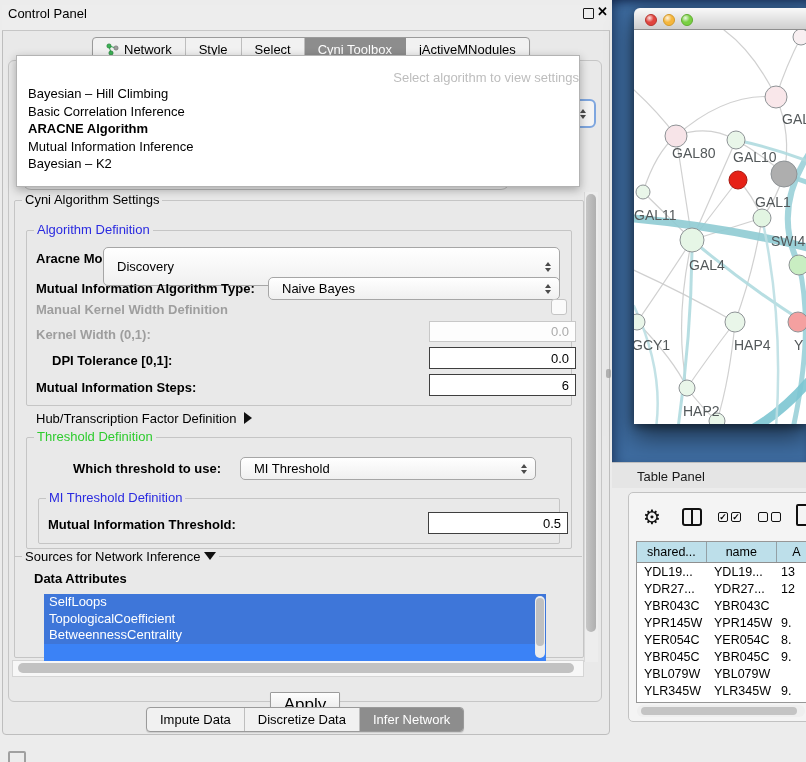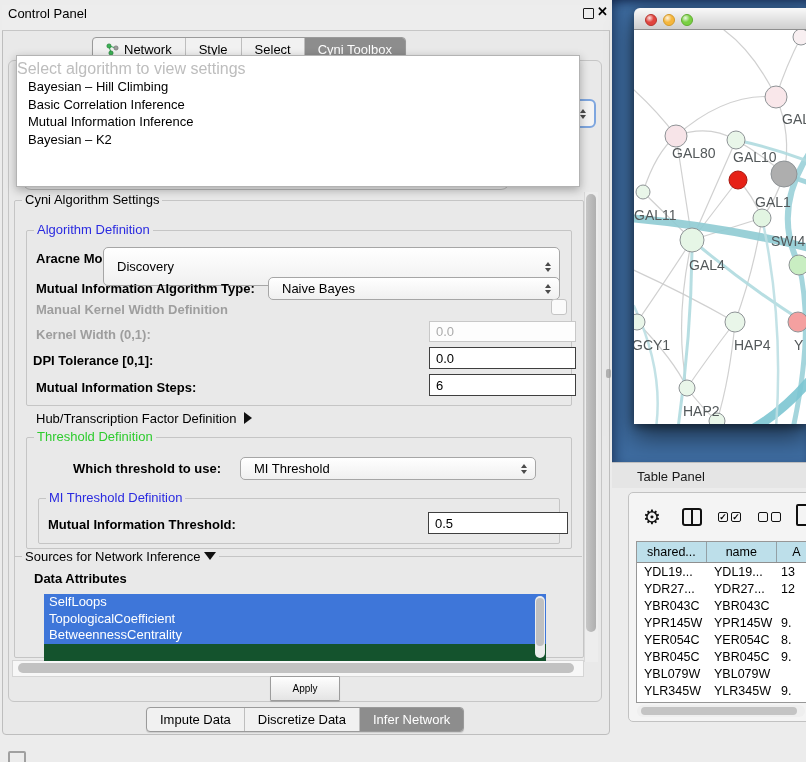--- a/index.html
+++ b/index.html
@@ -21,21 +21,21 @@
   
   .tabstrip{position:absolute;display:flex;align-items:stretch;height:23px;border:1px solid #9A9A9A;
           border-radius:4px;background:#F1F1F1;font-size:13px;overflow:hidden;z-index:30;
           box-shadow:0 1px 1px rgba(0,0,0,.12)}
   .tab{display:flex;align-items:center;gap:5px;padding:0 13px;border-right:1px solid #BEBEBE;cursor:default;white-space:nowrap}
   .tab:last-child{border-right:none}
   .tab.sel{background:#8D8D8D;color:#FFF;border-right-color:#8D8D8D}
   
   #algo-popup{position:absolute;left:16px;top:55px;width:562px;height:130px;background:#FFF;
           border:1px solid #B3B3B3;box-shadow:0 3px 9px rgba(0,0,0,.30);z-index:40}
-  #algo-ph{font-size:16px;color:#BDBDBD;text-align:left;padding-top:4px}
+  #algo-ph{font-size:13px;color:#BDBDBD;text-align:right;padding-top:14px}
   .algo-item{font-size:13px;line-height:17.5px;padding-left:11px}
   .algo-item.bold{font-weight:bold}
   
   #combo-frag{position:absolute;left:560px;top:99px;width:36px;height:29px;background:#F4F4F4;
           border:2px solid #7EA6DF;border-radius:6px;box-sizing:border-box;z-index:5}
   #combo-frag2{position:absolute;left:22px;top:168px;width:488px;height:22px;background:#F1F1F1;
           border:1px solid #BDBDBD;border-radius:9px;box-sizing:border-box;z-index:5}
   
   .gbox{position:absolute;border:1px solid #C5C5C5;border-radius:2px}
   .gtitle{position:absolute;font-size:13px;background:#E9E9E9;padding:0 3px;white-space:nowrap}
@@ -45,44 +45,44 @@
   .combo{position:absolute;background:linear-gradient(#FFFFFF,#F0F0F0);border:1px solid #A6A6A6;
           border-radius:5px;font-size:13px;display:flex;align-items:center;
           padding:0 22px 0 13px;box-sizing:border-box;white-space:nowrap}
   .spinner{position:absolute;right:8px;top:50%;transform:translateY(-50%);display:flex;
           flex-direction:column;gap:2px}
   .tri-up{width:0;height:0;border-left:3.5px solid transparent;border-right:3.5px solid transparent;
           border-bottom:4.5px solid #4A4A4A}
   .tri-dn{width:0;height:0;border-left:3.5px solid transparent;border-right:3.5px solid transparent;
           border-top:4.5px solid #4A4A4A}
   .ninput{position:absolute;background:#FFF;border:1.5px solid #3F3F3F;font-size:13px;display:flex;
-          align-items:center;padding:0 6px;box-sizing:border-box}
+          align-items:center;justify-content:flex-end;padding:0 6px;box-sizing:border-box}
   .ninput.disabled{border:1px solid #C8C8C8;background:#FDFDFD;color:#ABABAB}
   #kernel-check{position:absolute;left:551px;top:299px;width:14px;height:14px;background:#FAFAFA;
           border:1px solid #C4C4C4;border-radius:3px}
   .arrow-right{display:inline-block;width:0;height:0;border-top:6px solid transparent;
           border-bottom:6px solid transparent;border-left:8px solid #111;vertical-align:-1px}
   .arrow-down{display:inline-block;width:0;height:0;border-left:6px solid transparent;
           border-right:6px solid transparent;border-top:8px solid #111;vertical-align:1px}
   
-  #attr-list{position:absolute;left:44px;top:594px;width:502px;height:67px;background:#14532d;overflow:hidden}
+  #attr-list{position:absolute;left:44px;top:594px;width:502px;height:67px;background:#3b82f6;overflow:hidden}
   .attr-item{font-size:13px;line-height:16.5px;color:#FFF;background:#3E76D9;padding-left:5px}
   #attr-vscroll{position:absolute;left:535px;top:596px;width:10px;height:62px;background:#ECECEC;border-radius:5px}
   #attr-vthumb{position:absolute;left:536px;top:598px;width:8px;height:48px;background:#C0C0C0;border-radius:4px}
   
   #vscroll-track{position:absolute;left:584px;top:192px;width:14px;height:470px;background:#EDEDED;
           border-left:1px solid #D8D8D8;box-sizing:border-box}
   #vscroll-thumb{position:absolute;left:586px;top:194px;width:10px;height:438px;
           background:linear-gradient(90deg,#C6C6C6,#AFAFAF);border-radius:5px}
   #hscroll-strip{position:absolute;left:12px;top:660px;width:572px;height:17px;background:#F7F7F7;
           border:1px solid #D5D5D5;box-sizing:border-box}
   #hscroll-thumb{position:absolute;left:18px;top:663px;width:556px;height:10px;background:#C2C2C2;border-radius:5px}
   
-  #apply-btn{position:absolute;left:270px;top:676px;width:68px;height:23px;border:1px solid #9C9C9C;
-          border-radius:1px;background:linear-gradient(#FEFEFE,#E4E4E4);font-size:10px;display:flex;
+  #apply-btn{position:absolute;left:270px;top:692px;width:68px;height:23px;border:1px solid #9C9C9C;
+          border-radius:1px;background:linear-gradient(#FEFEFE,#E4E4E4);font-size:17px;display:flex;
           align-items:center;justify-content:center;box-shadow:0 1px 1px rgba(0,0,0,.15)}
   
   #desktop{position:absolute;left:612px;top:0;width:194px;height:462px;background:#3E6CA0;
           box-shadow:inset 10px 0 12px -6px rgba(5,15,45,.40),inset 0 7px 8px -4px rgba(5,15,45,.55)}
   #netwin{position:absolute;left:634px;top:8px;width:172px;height:416px;
           box-shadow:0 12px 26px rgba(0,0,0,.55),0 3px 8px rgba(0,0,0,.4);border-radius:6px 0 0 0}
   #net-titlebar{position:absolute;left:0;top:0;width:172px;height:22px;
           background:linear-gradient(#F9F9F9,#CFCFCF);border-bottom:1px solid #8F8F8F;
           border-radius:6px 0 0 0;box-sizing:border-box}
   .tl{position:absolute;top:6px;width:12px;height:12px;border-radius:50%;box-sizing:border-box}
@@ -142,35 +142,39 @@
   </div>
   <div class="tab">
     <span>Style</span>
   </div>
   <div class="tab">
     <span>Select</span>
   </div>
   <div class="tab sel">
     <span>Cyni Toolbox</span>
   </div>
+  <div class="tab">
+    <span>jActiveMNodules</span>
+  </div>
 </div>
 
 <div id="combo-frag">
   <div class="spinner">
       <div class="tri-up"></div>
       <div class="tri-dn"></div>
     </div>
 </div>
 <div id="combo-frag2"></div>
 
 <div id="algo-popup">
   <div id="algo-ph">Select algorithm to view settings</div>
   <div id="algo-items">
       <div class="algo-item">Bayesian – Hill Climbing</div>
       <div class="algo-item">Basic Correlation Inference</div>
+      <div class="algo-item bold">ARACNE Algorithm</div>
       <div class="algo-item">Mutual Information Inference</div>
       <div class="algo-item">Bayesian – K2</div>
     </div>
 </div>
 
 <div id="vscroll-track"></div>
 <div id="vscroll-thumb"></div>
 <div id="hscroll-strip"></div>
 <div id="hscroll-thumb"></div>
 
@@ -199,21 +203,21 @@
 </div>
 
 <div class="lbl b dis" style="left:36px;top:302px">Manual Kernel Width Definition</div>
 <div id="kernel-check"></div>
 
 <div class="lbl b dis" style="left:36px;top:327px">Kernel Width (0,1):</div>
 <div class="ninput disabled" style="left:429px;top:321px;width:147px;height:21px">
   <span>0.0</span>
 </div>
 
-<div class="lbl b" style="left:33px;top:353px">DPI Tolerance [0,1]:</div>
+<div class="lbl b" style="left:52px;top:353px">DPI Tolerance [0,1]:</div>
 <div class="ninput" style="left:429px;top:347px;width:147px;height:22px">
   <span>0.0</span>
 </div>
 
 <div class="lbl b" style="left:36px;top:380px">Mutual Information Steps:</div>
 <div class="ninput" style="left:429px;top:374px;width:147px;height:22px">
   <span>6</span>
 </div>
 
 <div class="lbl" style="left:36px;top:411px">

